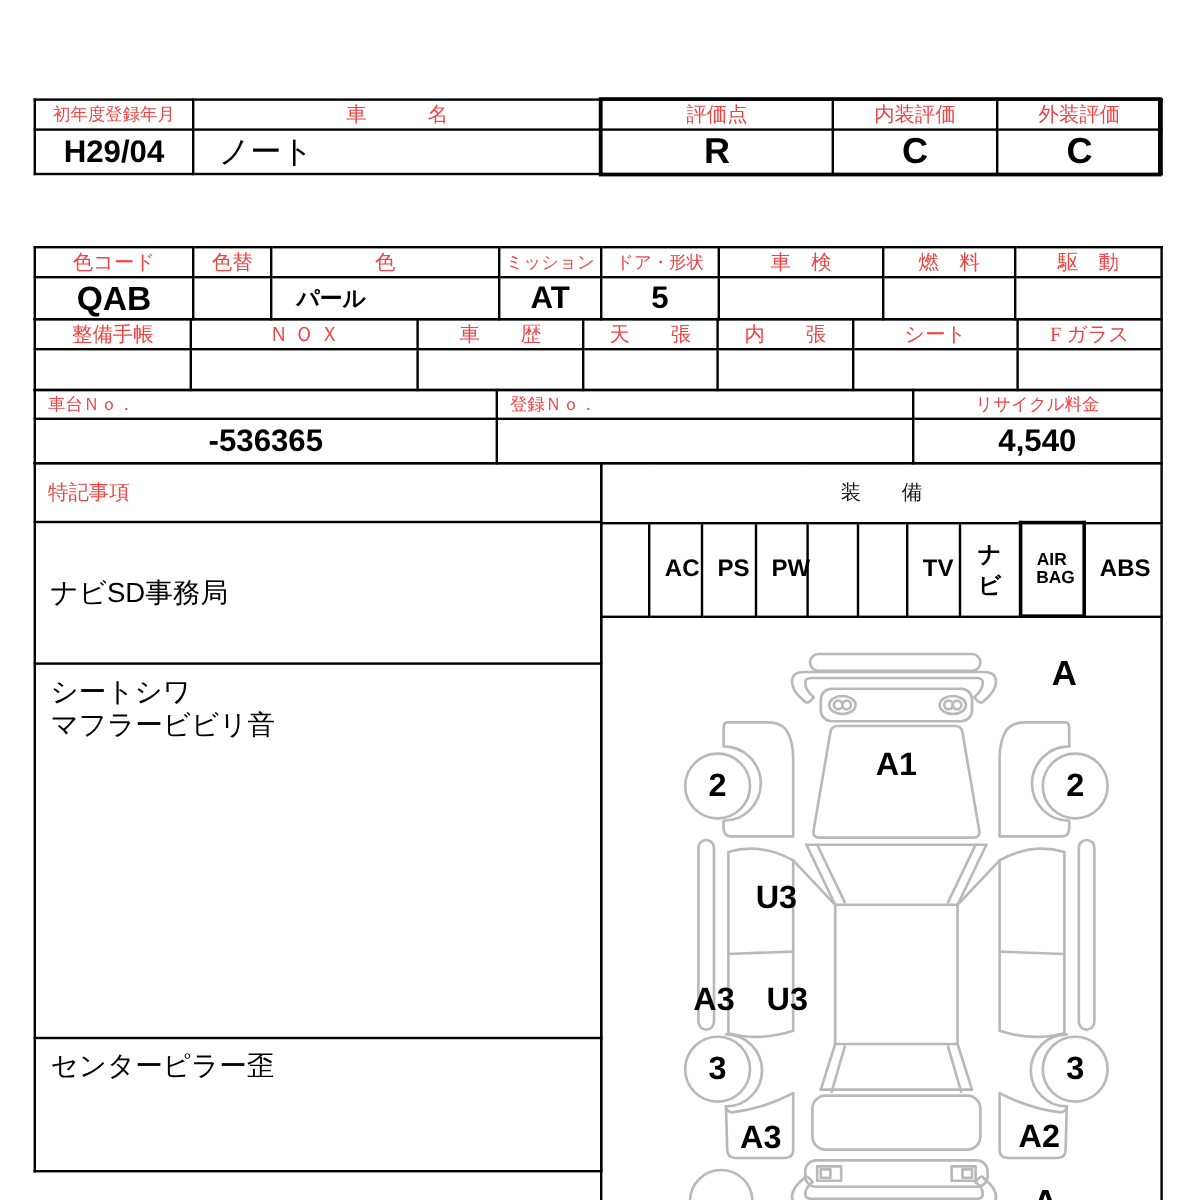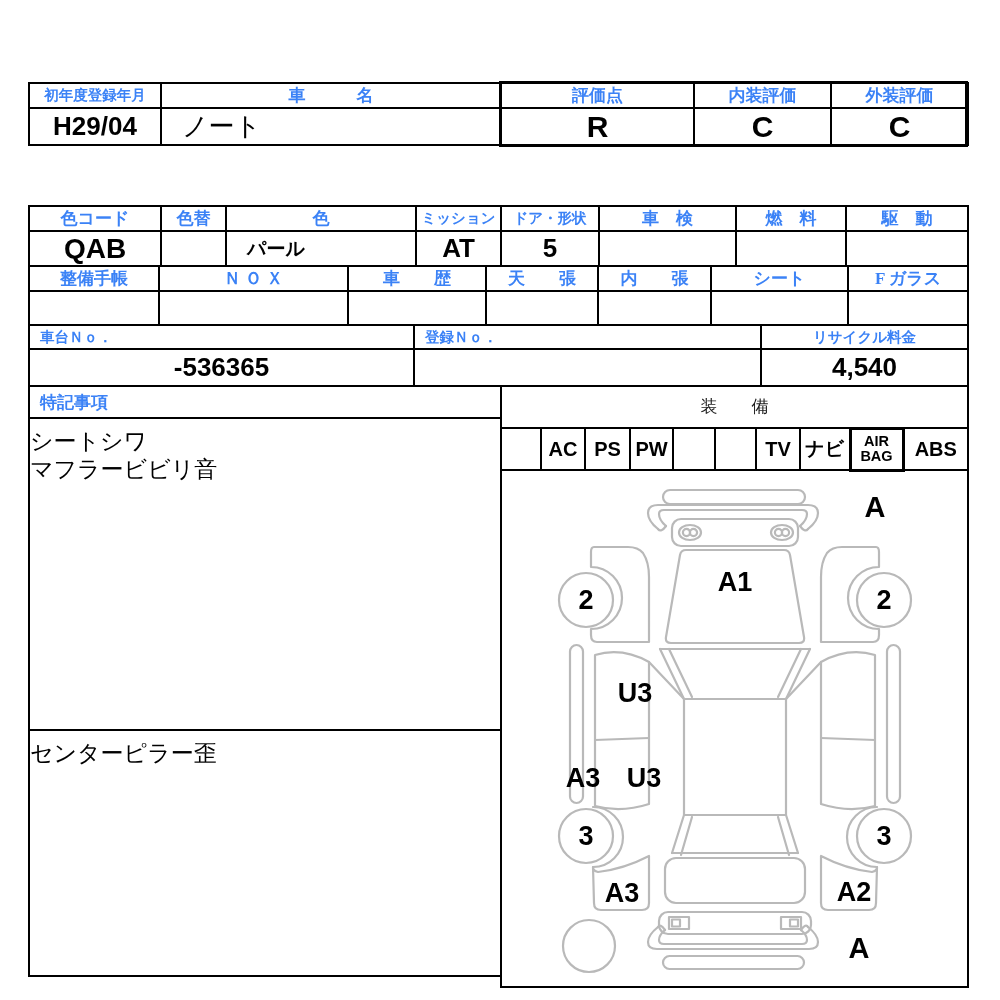--- a/index.html
+++ b/index.html
@@ -9,39 +9,39 @@
 
   
   .auction-box { position:absolute; left:28px; top:26px; width:199px; height:56px;
     border:2px solid #000; display:flex; align-items:center; padding-left:10px; gap:8px; }
   .auction-label { font-family:"Liberation Serif","DejaVu Serif",serif; font-size:16px; color:#1a1a1a; }
   .auction-number { font-size:33px; font-weight:bold; letter-spacing:1px; }
 
   
   table.band { position:absolute; border-collapse:collapse; table-layout:fixed; width:939px; left:28px; }
   table.band td { border:2px solid #000; padding:0; overflow:hidden; vertical-align:middle; }
-  td.h { font-family:"Liberation Serif","DejaVu Serif",serif; font-size:17px; font-weight:700;
-         text-align:center; color:#3b82f6; white-space:nowrap; }
+  td.h { font-family:"Liberation Serif","DejaVu Serif",serif; font-size:17px; font-weight:400;
+         text-align:center; color:#ef4444; white-space:nowrap; }
   td.h.sm { font-size:14.5px; }
   td.h.left { text-align:left; padding-left:10px; }
   td.v { font-weight:bold; font-size:26px; text-align:center; white-space:nowrap; }
   td.v.left { text-align:left; padding-left:20px; }
   td.v.big { font-size:30px; }
   td.v.mid { font-size:28px; }
   td.v.plain { font-weight:normal; font-size:26px; }
   td.v.small { font-size:19px; }
   td.v.x { font-size:22px; }
 
   
   .eval-frame { position:absolute; left:499px; top:81px; width:469px; height:66px;
     border:3px solid #000; pointer-events:none; z-index:3; }
 
   
   table.panel { position:absolute; top:385px; border-collapse:collapse; table-layout:fixed; height:592px; }
-  table.panel td { border:2px solid #000; padding:0; vertical-align:middle; }
+  table.panel td { border:2px solid #000; padding:12px; vertical-align:middle; }
   #left-panel { left:28px; width:474px; }
   #right-panel { left:500px; width:467px; }
   .note-cell { font-size:23px; padding-left:12px; }
   .note-cell.top { vertical-align:top; padding-top:8px; line-height:1.22;margin-left:40px; }
   .repair-cell { height:28px; }
   .repair-label { font-family:"Liberation Serif","DejaVu Serif",serif; font-size:17px; color:#1a1a1a; padding-left:10px; }
   .repair-value { font-size:21px; font-weight:bold; margin-left:22px; }
   .equip-hd { font-family:"Liberation Serif","DejaVu Serif",serif; font-size:17px; color:#1a1a1a; text-align:center; }
   td.e { text-align:center; font-weight:bold; font-size:20px; white-space:pre-line; }
   td.e.jp { font-size:19px; font-weight:700; }
@@ -173,20 +173,25 @@
       <td class="v"></td>
       <td class="v">4,540</td>
     </tr>
   </tbody>
     </table>
 
   <table class="panel" id="left-panel">
     <tbody>
         <tr style="height:32px">
       <td class="h left">特記事項</td>
+    </tr>
+    <tr style="height:118px">
+      <td class="note-cell">
+        <div>ナビSD事務局</div>
+      </td>
     </tr>
     <tr style="height:312px">
       <td class="note-cell top">
         <div>シートシワ</div>
         <div>マフラービビリ音</div>
       </td>
     </tr>
     <tr>
       <td class="note-cell top">
         <div>センターピラー歪</div>

